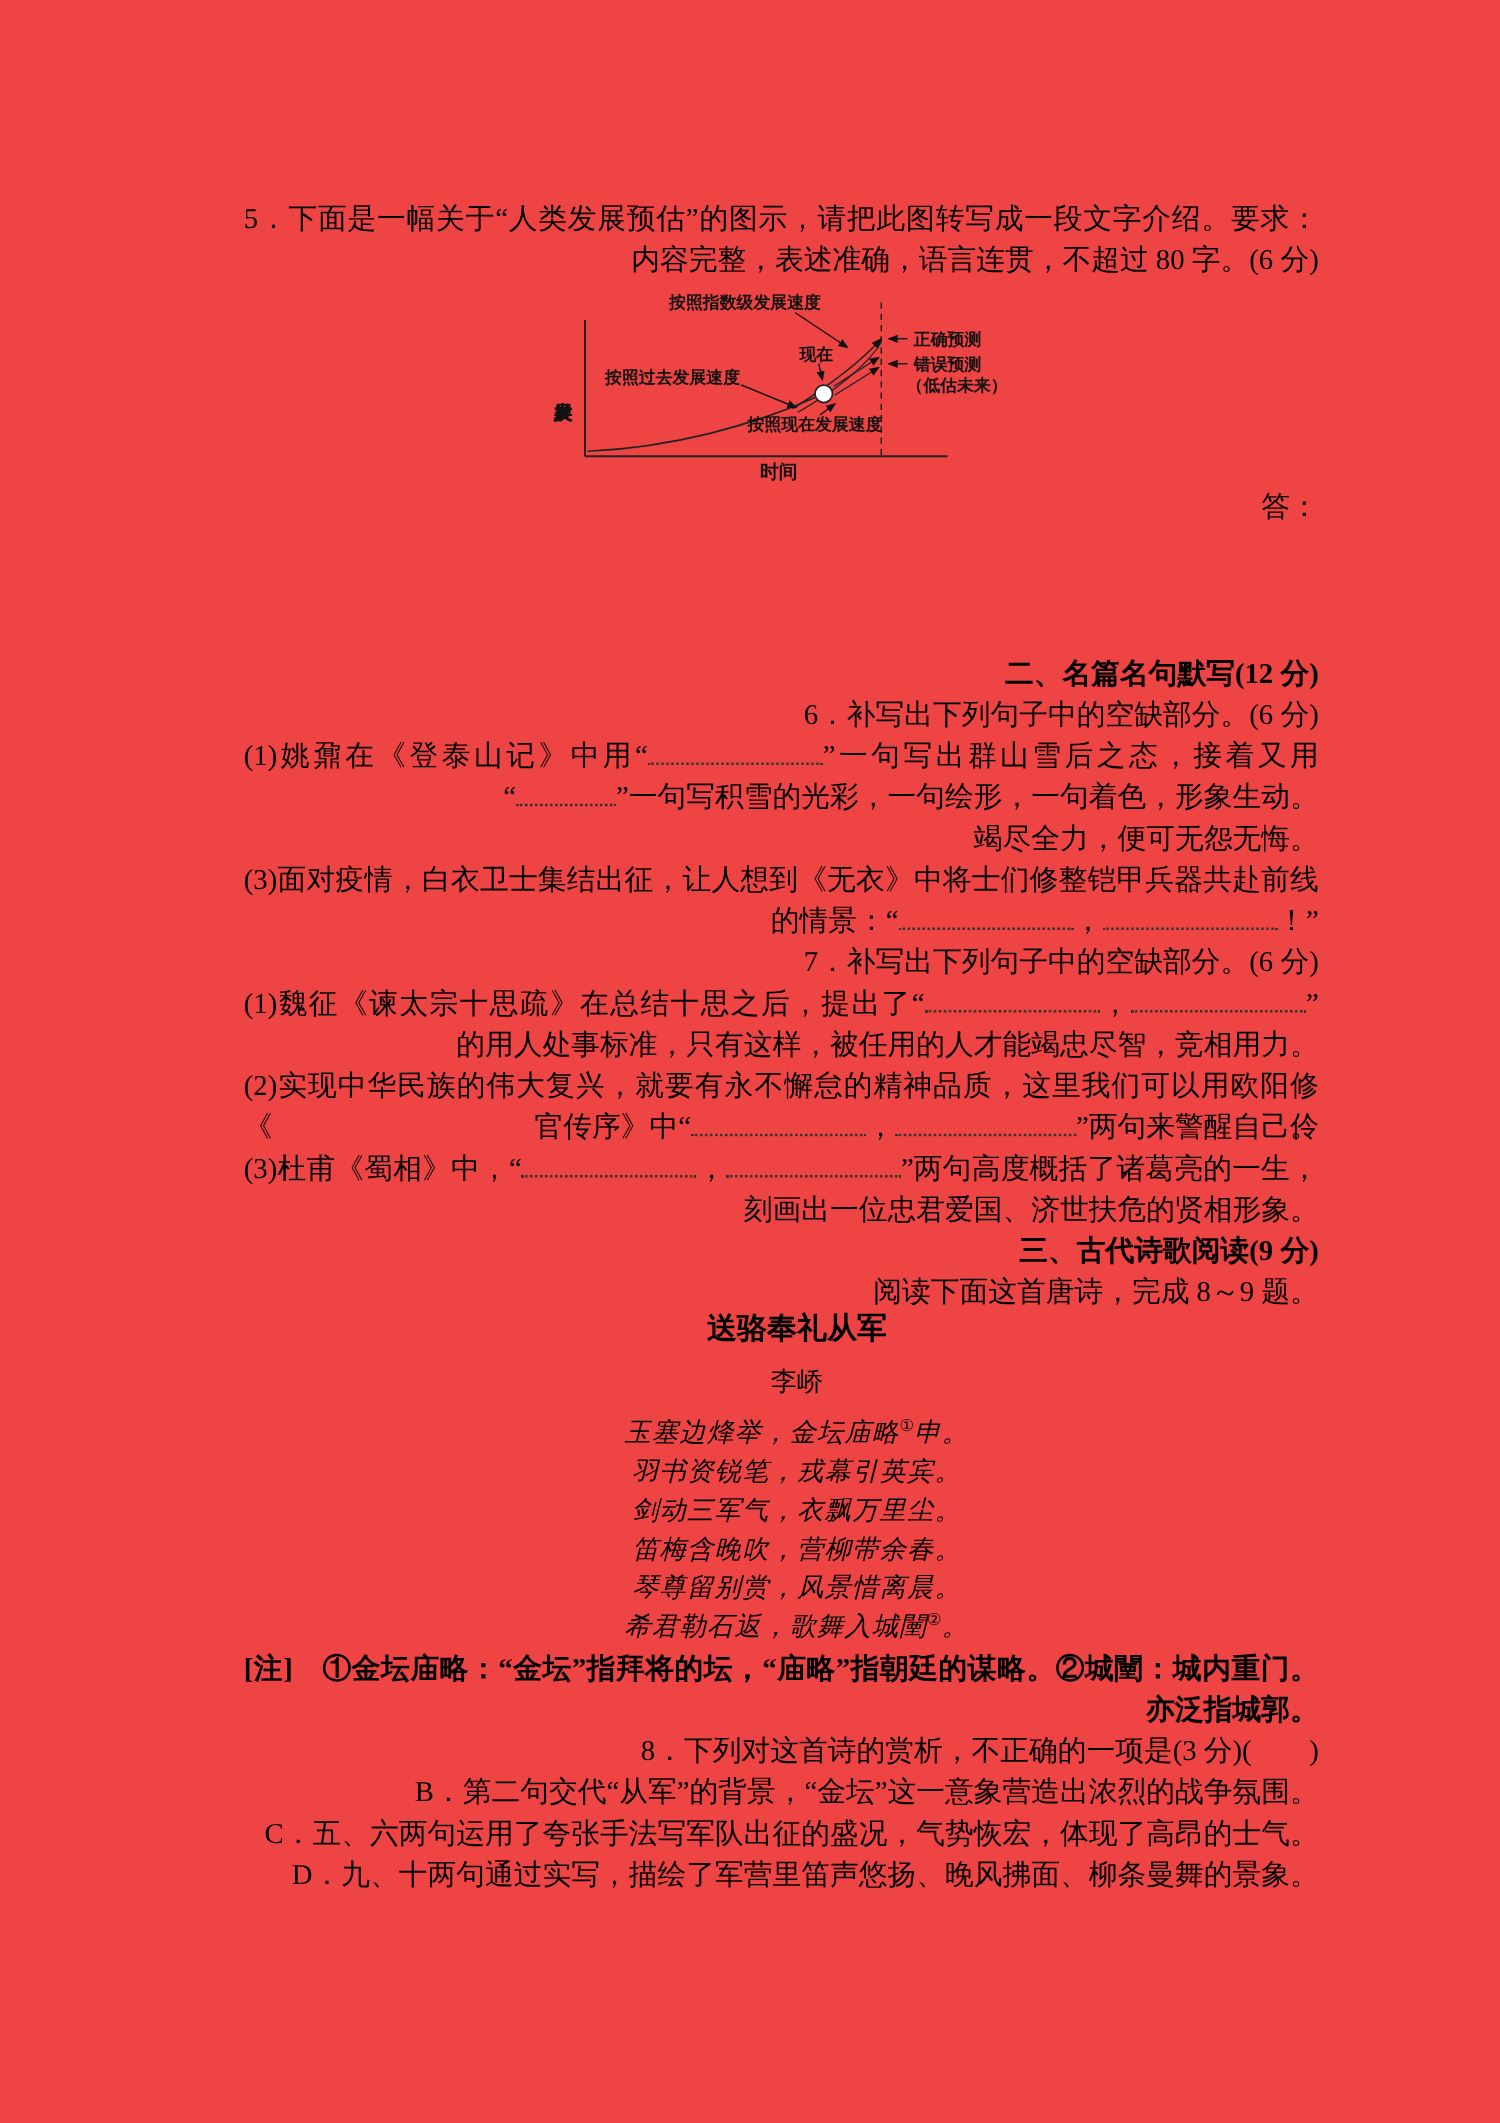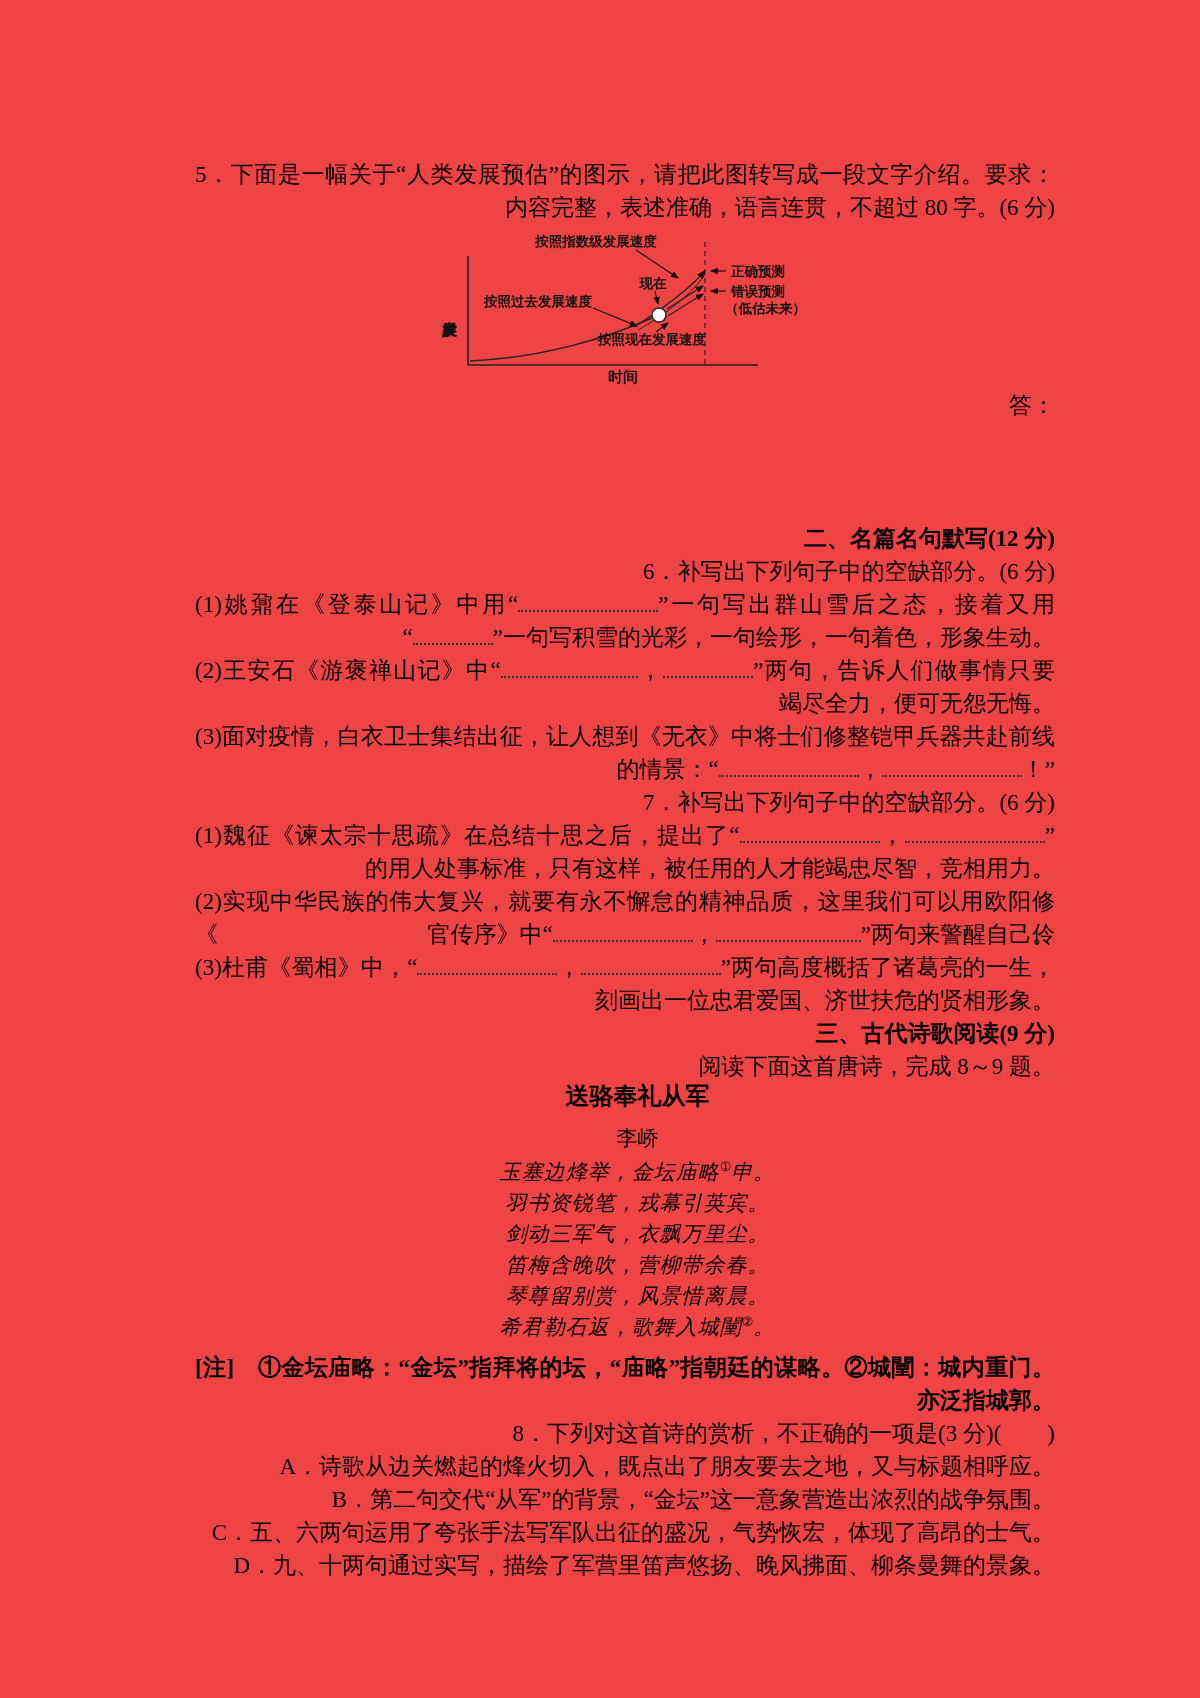--- a/index.html
+++ b/index.html
@@ -37,21 +37,21 @@
     font-family:"Liberation Sans","DejaVu Sans",sans-serif;
     font-weight:bold;font-size:13.5px;fill:#111;
   }
   .daxis{
     font-family:"Liberation Sans","DejaVu Sans",sans-serif;
     font-weight:bold;font-size:15px;fill:#111;
   }
   .poem-col{text-align:center;padding-left:55px;}
   .poem-title{height:26px;line-height:26px;font-weight:bold;font-size:24px;}
   .poem-author{height:26px;line-height:26px;font-size:21px;margin-top:16px;}
-  .poem-line{height:31px;line-height:31px;font-style:italic;font-size:21px;letter-spacing:1px;}
+  .poem-line{height:31px;line-height:45px;font-style:italic;font-size:21px;letter-spacing:1px;}
   .poem-line sup{font-style:normal;font-size:13px;letter-spacing:0;}
 </style>
 </head>
 <body>
 
 <div class="page">
   <div class="col">
 
     <div class="line jfull indent">5．下面是一幅关于“人类发展预估”的图示，请把此图转写成一段文字介绍。要求：</div>
     <div class="line">内容完整，表述准确，语言连贯，不超过 80 字。(6 分)</div>
@@ -101,21 +101,20 @@
     <div class="line indent">答：</div>
 
     <div class="spacer100"></div>
 
     <div class="line bold indent">二、名篇名句默写(12 分)</div>
     <div class="line indent">6．补写出下列句子中的空缺部分。(6 分)</div>
 
     <div class="line jfull indent"><span>(1)姚鼐在《登泰山记》中用“</span><span class="blank b140"></span><span>”一句写出群山雪后之态，接着又用</span></div>
     <div class="line"><span>“</span><span class="blank b80"></span><span>”一句写积雪的光彩，一句绘形，一句着色，形象生动。</span></div>
 
-    <div class="line jfull indent"><span>(2)王安石《游褒禅山记》中“</span><span class="blank b137"></span><span>，</span><span class="blank b90"></span><span>”两句，告诉人们做事情只要</span></div>
     <div class="line">竭尽全力，便可无怨无悔。</div>
 
     <div class="line jfull indent">(3)面对疫情，白衣卫士集结出征，让人想到《无衣》中将士们修整铠甲兵器共赴前线</div>
     <div class="line"><span>的情景：“</span><span class="blank b140"></span><span>，</span><span class="blank b140"></span><span>！”</span></div>
 
     <div class="line indent">7．补写出下列句子中的空缺部分。(6 分)</div>
 
     <div class="line jfull indent"><span>(1)魏征《谏太宗十思疏》在总结十思之后，提出了“</span><span class="blank b140"></span><span>，</span><span class="blank b140"></span><span>”</span></div>
     <div class="line">的用人处事标准，只有这样，被任用的人才能竭忠尽智，竞相用力。</div>
 
@@ -138,19 +137,18 @@
       <div class="poem-line"><span>琴尊留别赏，风景惜离晨。</span><sup></sup><span></span></div>
       <div class="poem-line"><span>希君勒石返，歌舞入城闉</span><sup>②</sup><span>。</span></div>
     </div>
 
     <div class="spacer14"></div>
 
     <div class="line bold jfull indent">[注]　①金坛庙略：“金坛”指拜将的坛，“庙略”指朝廷的谋略。②城闉：城内重门。</div>
     <div class="line bold">亦泛指城郭。</div>
 
     <div class="line indent">8．下列对这首诗的赏析，不正确的一项是(3 分)(　　)</div>
-    <div class="line indent">A．诗歌从边关燃起的烽火切入，既点出了朋友要去之地，又与标题相呼应。</div>
     <div class="line indent">B．第二句交代“从军”的背景，“金坛”这一意象营造出浓烈的战争氛围。</div>
     <div class="line indent">C．五、六两句运用了夸张手法写军队出征的盛况，气势恢宏，体现了高昂的士气。</div>
     <div class="line indent">D．九、十两句通过实写，描绘了军营里笛声悠扬、晚风拂面、柳条曼舞的景象。</div>
 
   </div>
 </div>
 
 </body></html>

